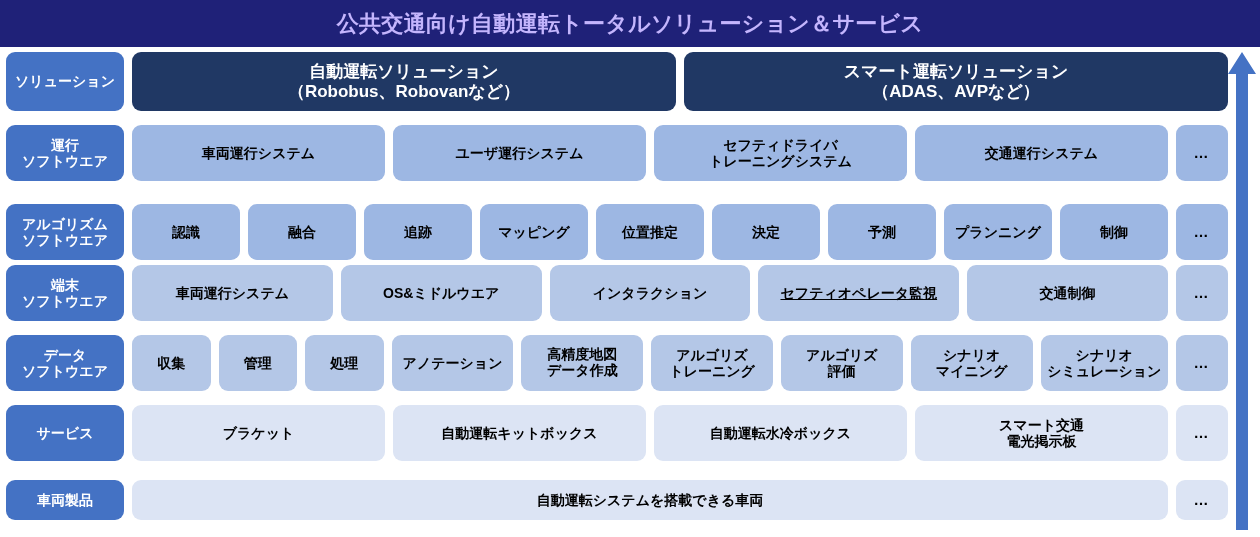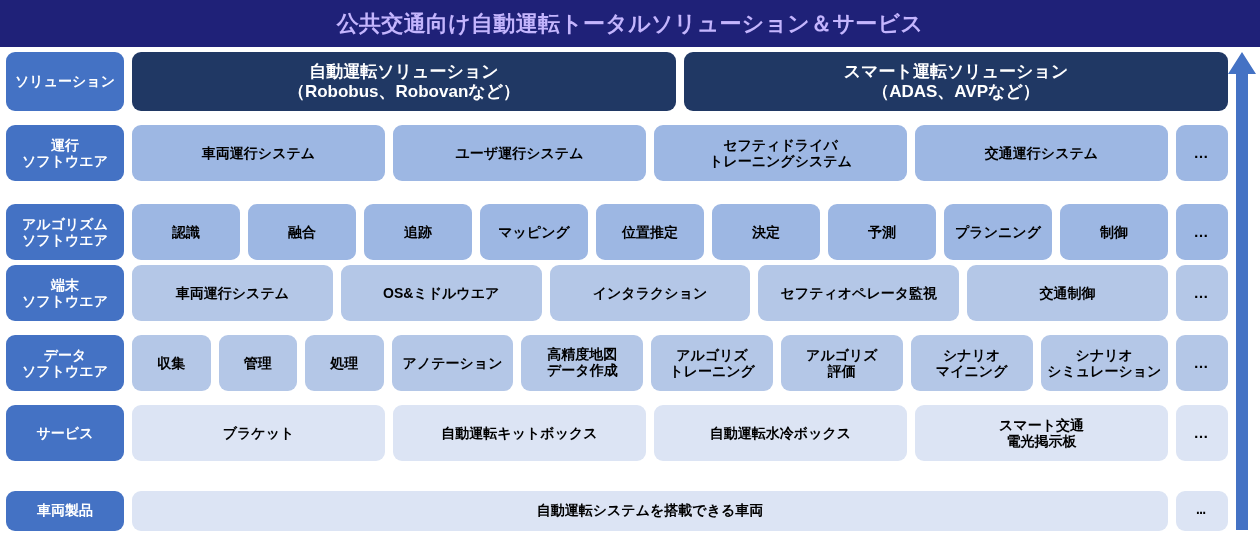--- a/index.html
+++ b/index.html
@@ -163,21 +163,21 @@
           <div class="cell ellipsis tone-mid">…</div>
         </div>
       </div>
       <div class="row" style="top: 218px; height: 56px;">
         <div class="row-label">端末
 ソフトウエア</div>
         <div class="cells">
           <div class="cell tone-light" style="flex: 1 1 0px;">車両運行システム</div>
           <div class="cell tone-light" style="flex: 1 1 0px;">OS&amp;ミドルウエア</div>
           <div class="cell tone-light" style="flex: 1 1 0px;">インタラクション</div>
-          <div class="cell tone-light" style="flex: 1 1 0px;">セフティオペレータ監視</div>
+          <div class="cell tone-light" style="flex: 1 1 0px; text-decoration: underline;">セフティオペレータ監視</div>
           <div class="cell tone-light" style="flex: 1 1 0px;">交通制御</div>
           <div class="cell ellipsis tone-light">…</div>
         </div>
       </div>
       <div class="row" style="top: 288px; height: 56px;">
         <div class="row-label">データ
 ソフトウエア</div>
         <div class="cells">
           <div class="cell tone-light" style="flex: 0.62 1 0px;">収集</div>
           <div class="cell tone-light" style="flex: 0.62 1 0px;">管理</div>
@@ -200,21 +200,21 @@
         <div class="row-label">サービス</div>
         <div class="cells">
           <div class="cell tone-pale" style="flex: 1 1 0px;">ブラケット</div>
           <div class="cell tone-pale" style="flex: 1 1 0px;">自動運転キットボックス</div>
           <div class="cell tone-pale" style="flex: 1 1 0px;">自動運転水冷ボックス</div>
           <div class="cell tone-pale" style="flex: 1 1 0px;">スマート交通
 電光掲示板</div>
           <div class="cell ellipsis tone-pale">…</div>
         </div>
       </div>
-      <div class="row" style="top: 444px; height: 40px; font-family: Liberation Mono, monospace;">
+      <div class="row" style="top: 433px; height: 40px;">
         <div class="row-label">車両製品</div>
         <div class="cells">
           <div class="cell tone-pale" style="flex: 1 1 0px;">自動運転システムを搭載できる車両</div>
           <div class="cell ellipsis tone-pale">…</div>
         </div>
       </div>
     </div>
 
   <div class="up-arrow">
     <svg width="28" height="478" viewBox="0 0 28 478" preserveAspectRatio="none">

